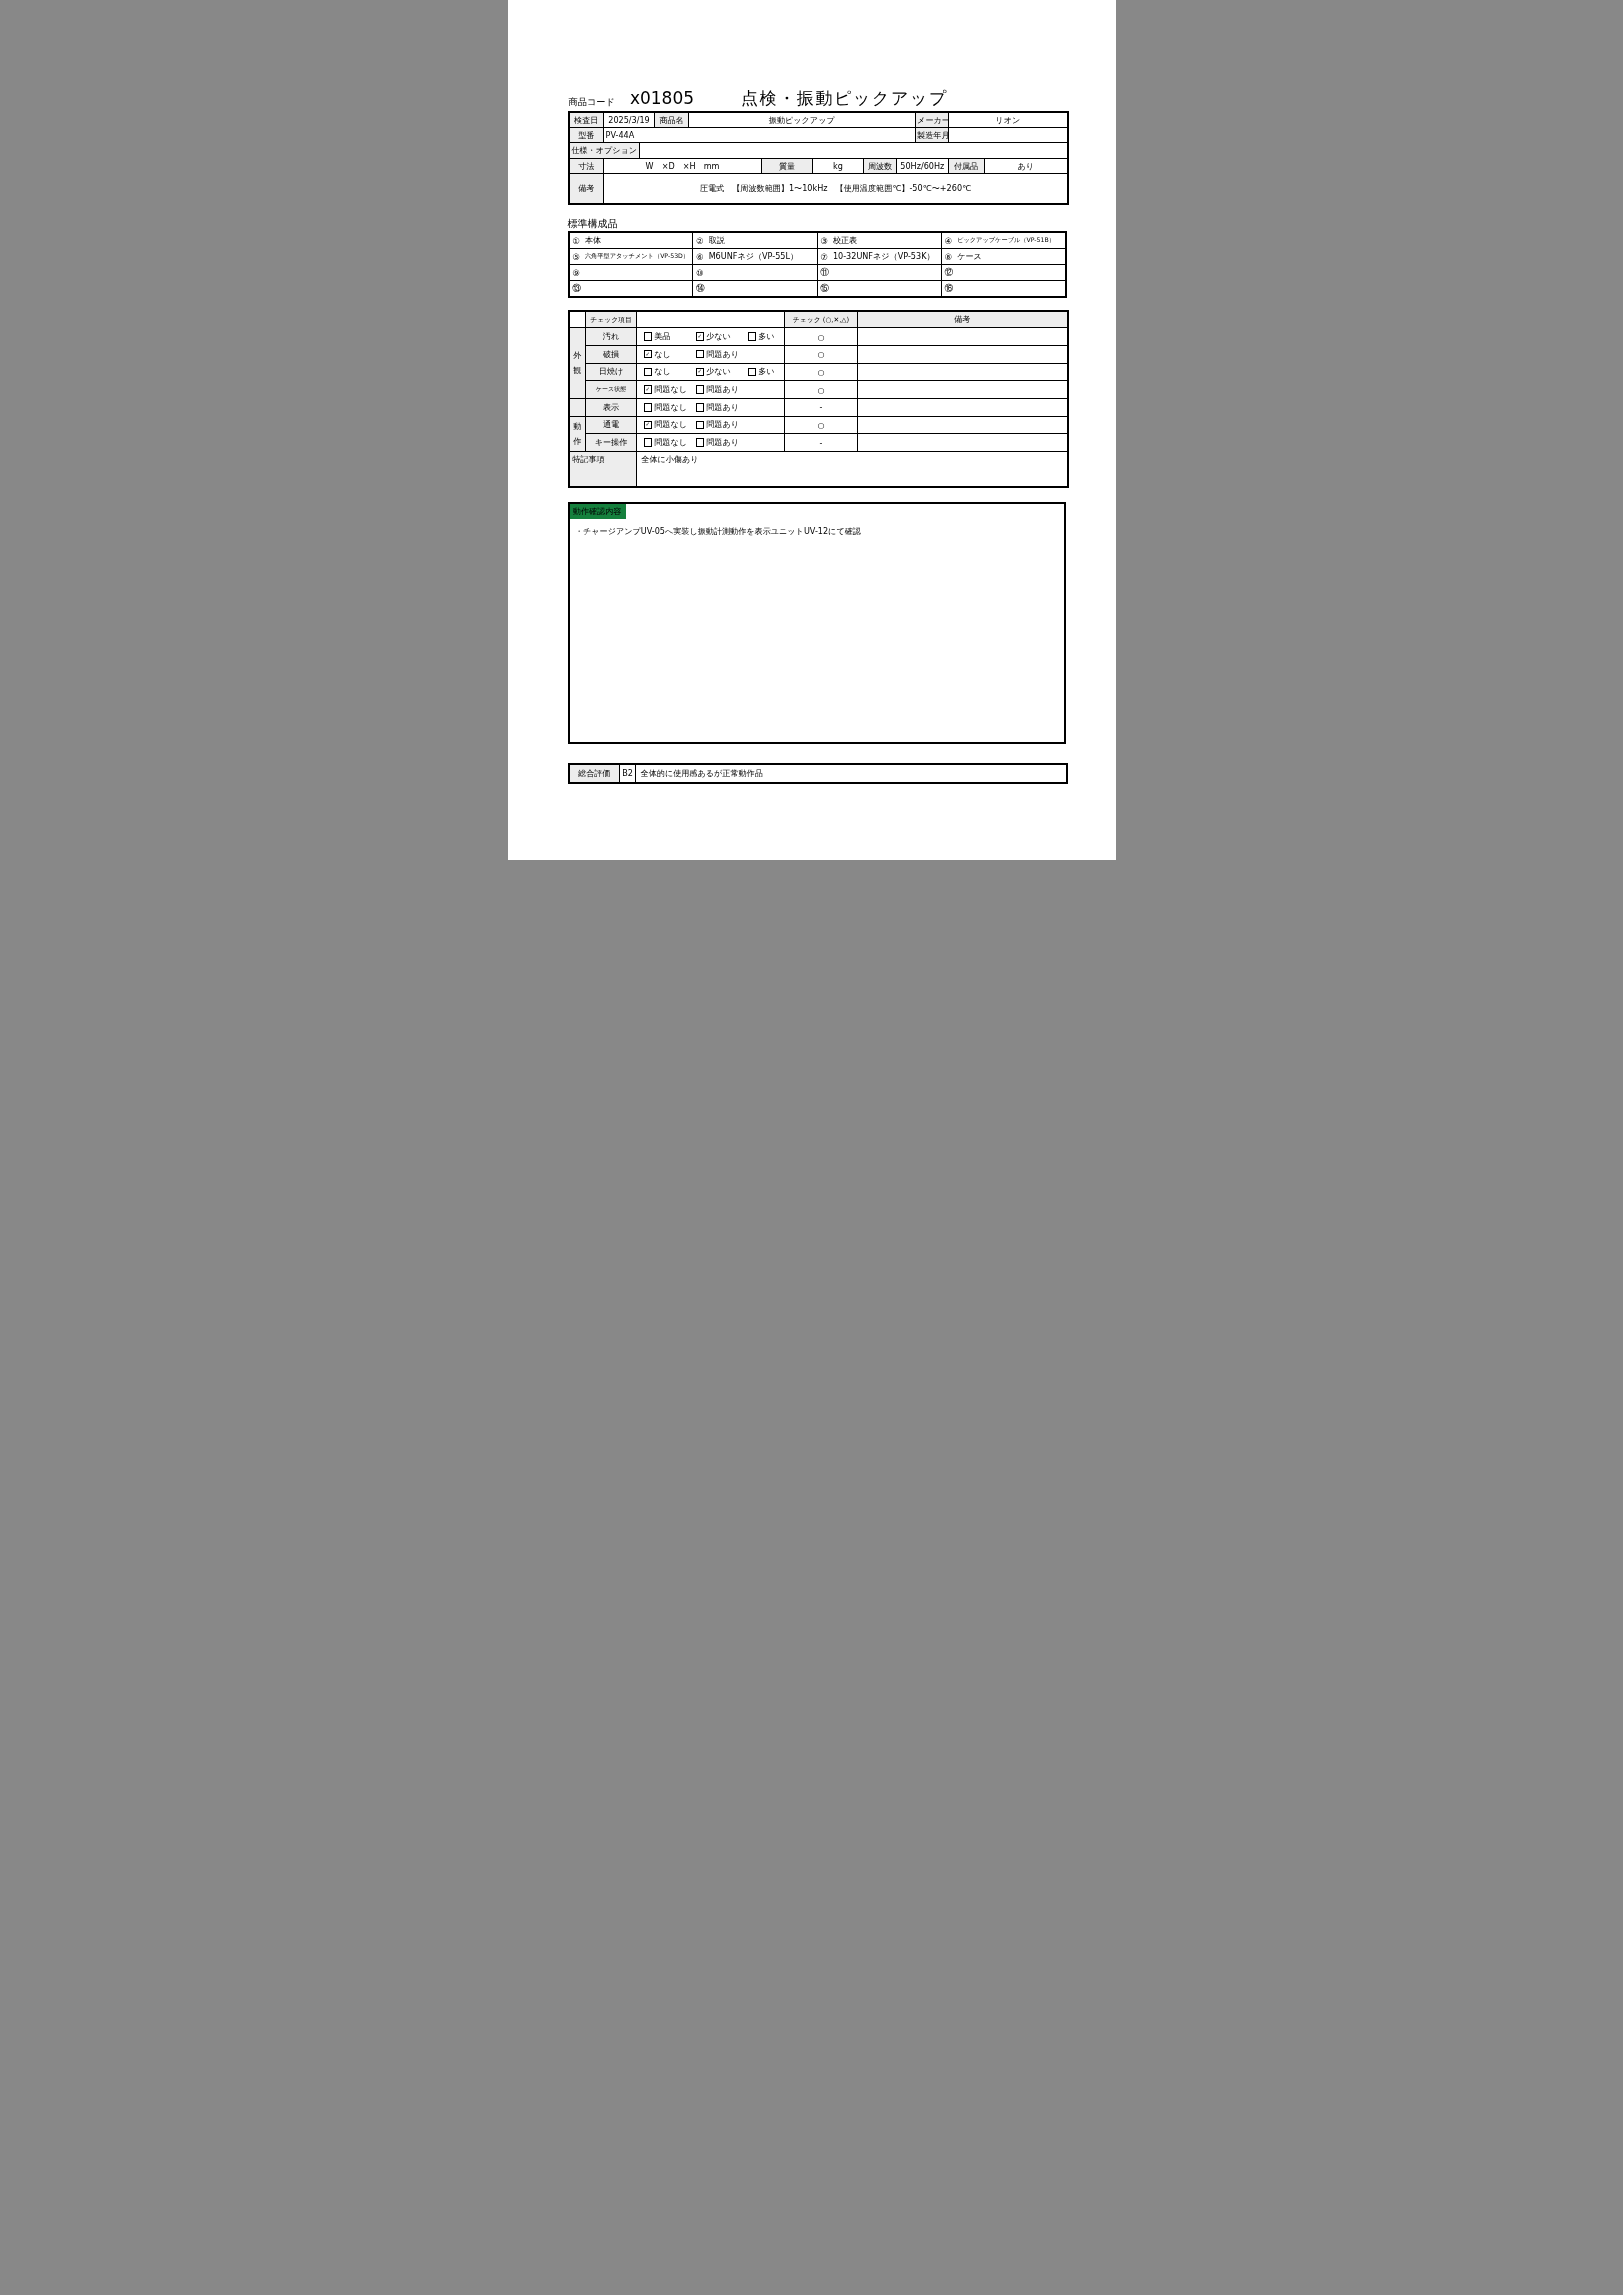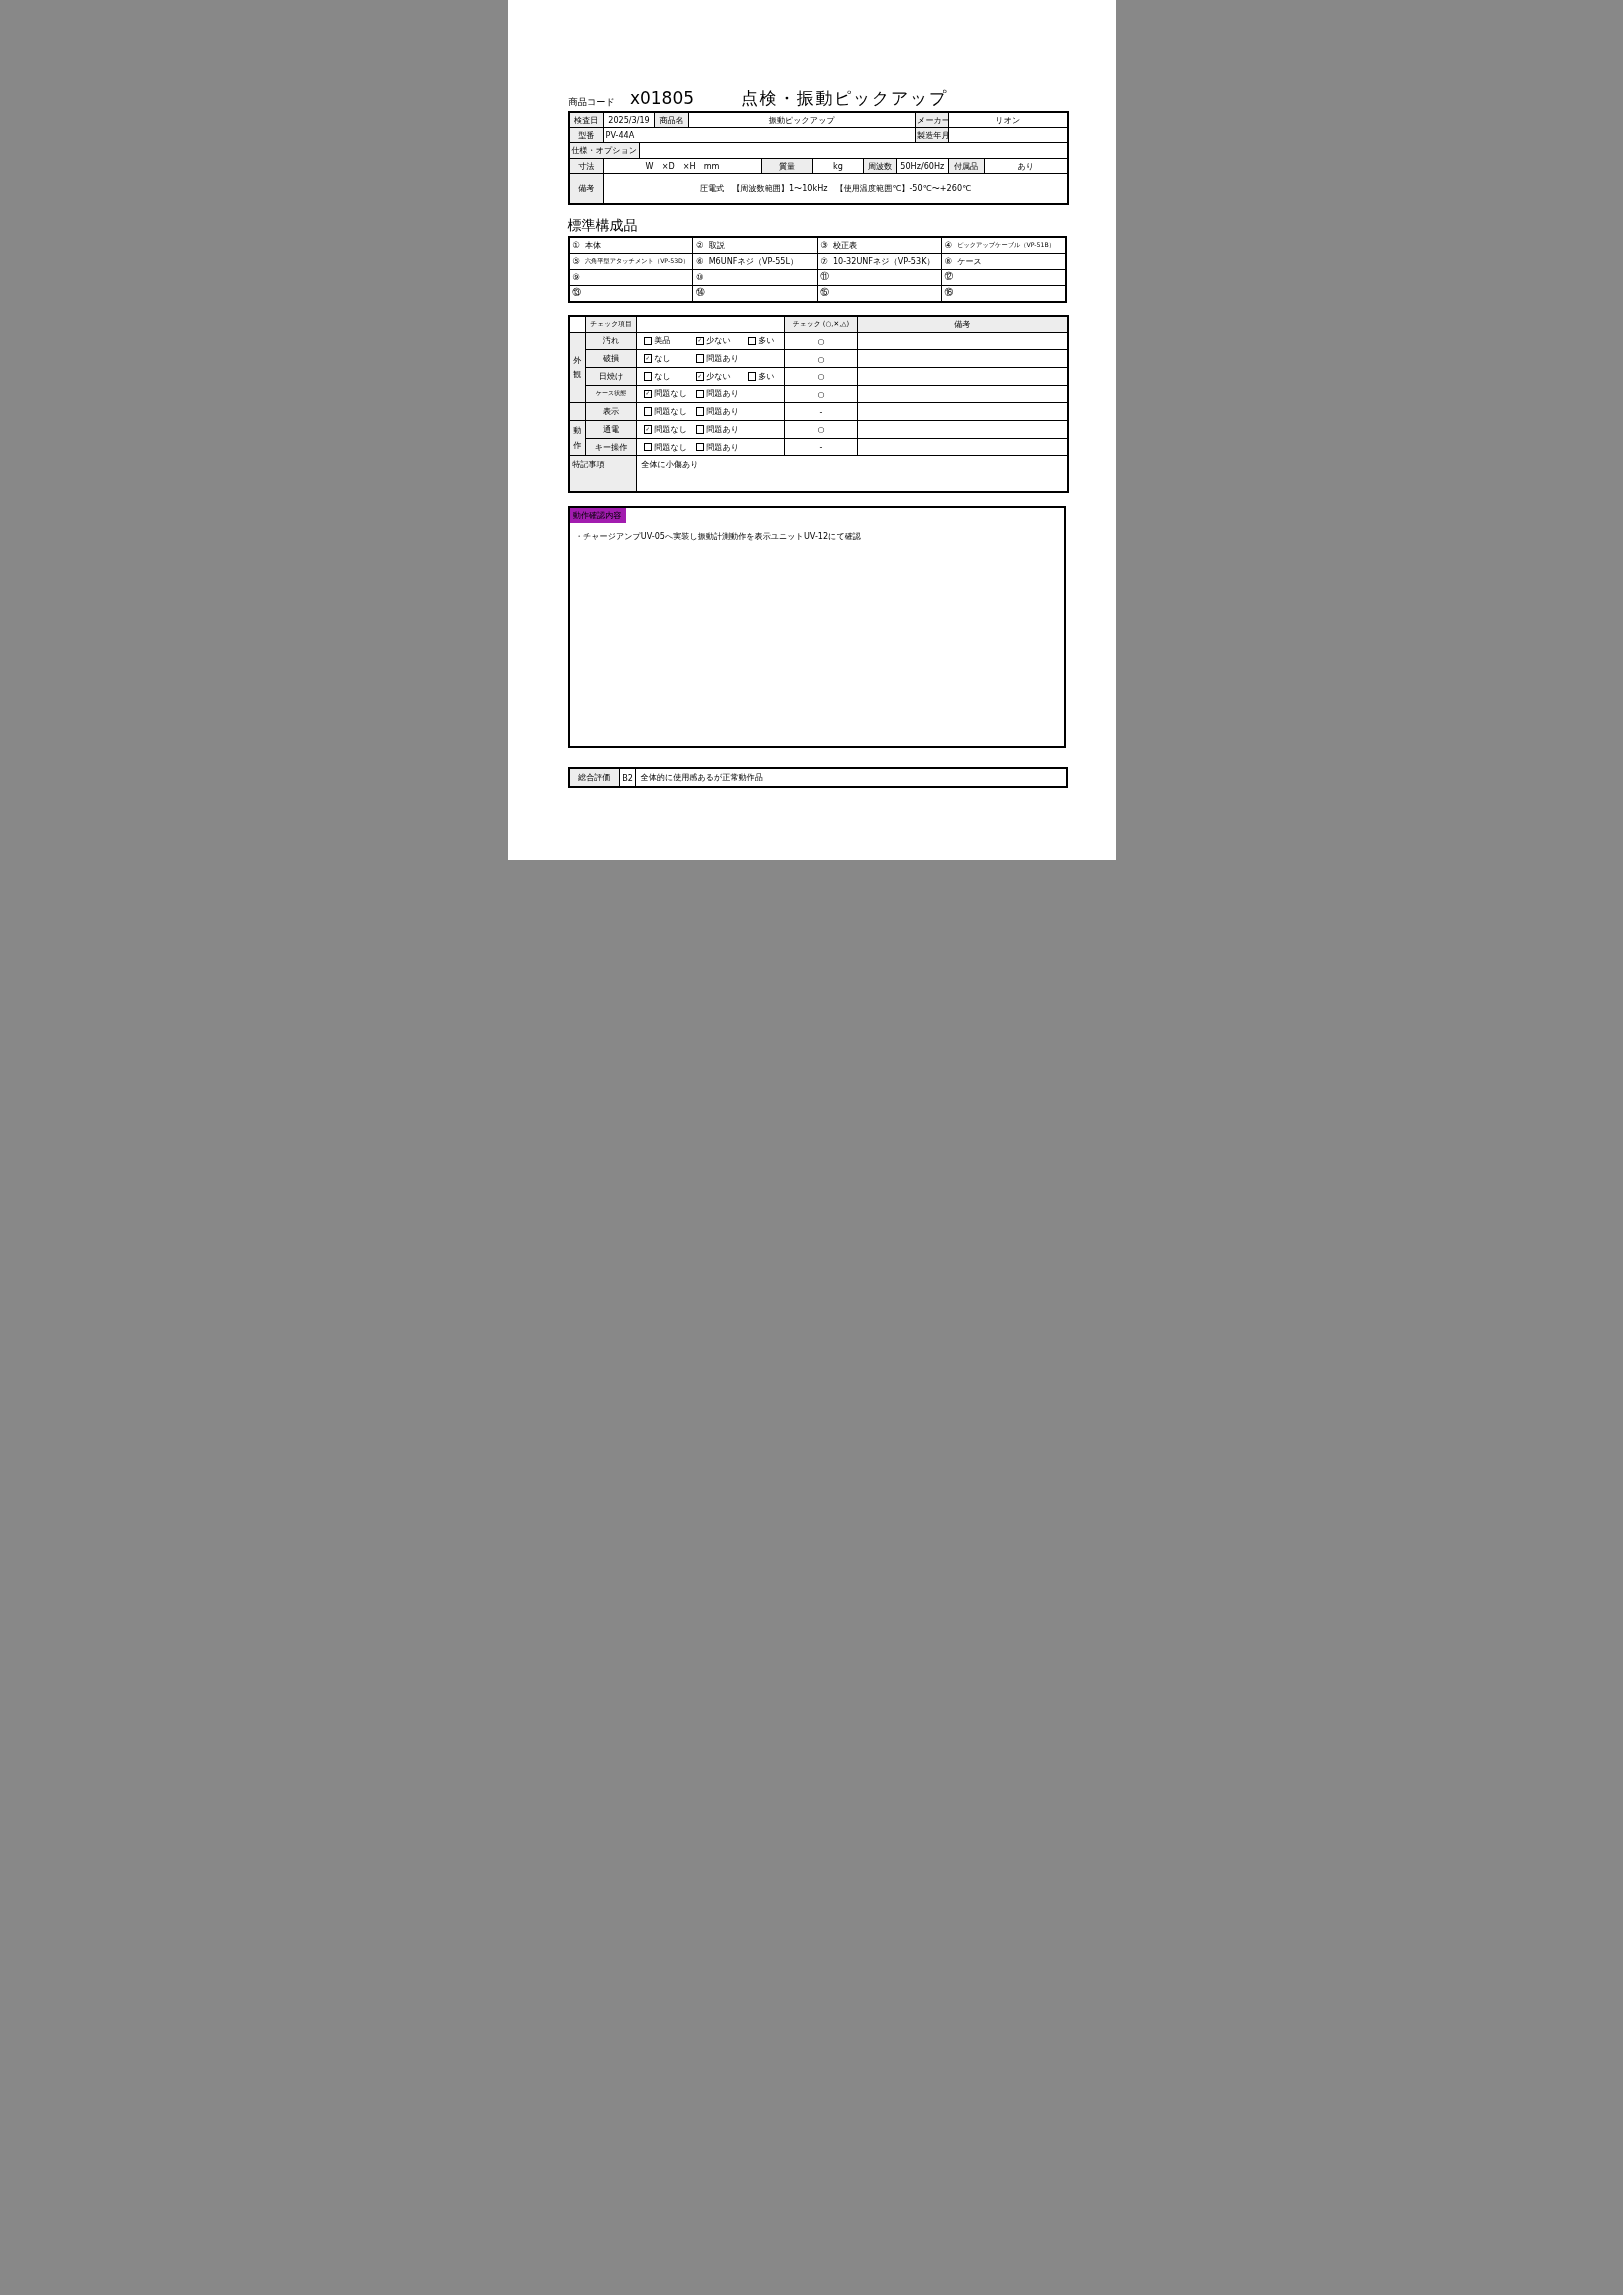--- a/index.html
+++ b/index.html
@@ -25,21 +25,21 @@
   table.info tr.r1 td { height:14.7px; }
   table.info tr.r2 td { height:14px; }
   table.info tr.r3 td { height:15px; }
   table.info tr.r4 td { height:14px; }
   table.info tr.r5 td { height:29px; }
   td.ctr { text-align:center; }
   td.lft { text-align:left; padding-left:3.8px; }
   .small-lab { font-size:6px; }
 
   
-  .section-title { margin:12.5px 0 2.2px 60px; font-size:14px; line-height:1.1; }
+  .section-title { margin:12.5px 0 2.2px 60px; font-size:10px; line-height:1.1; }
   table.comp { width:499px; margin-left:60px; border:2.2px solid #000; }
   table.comp td { border-left:1.1px solid #000; border-top:1.4px solid #000; height:15px; font-size:8.1px; padding:0 2.7px; }
   .comp-cell { display:flex; align-items:center; gap:4.9px; }
   .cnum { font-size:8.7px; }
   .ctext.small { font-size:6.2px; }
 
   
   table.chk { width:499px; margin-left:60px; margin-top:12px; border:2.2px solid #000; }
   table.chk td { border-left:1.1px solid #000; border-top:1.1px solid #000; font-size:8.1px; }
   table.chk tr.hdr td { height:13px; }
@@ -56,21 +56,21 @@
   .opt { display:flex; align-items:center; min-width:52px; }
   .cb { width:6.5px; height:6.5px; border:0.8px solid #000; display:inline-flex; align-items:center; justify-content:center;
         margin-right:2.2px; font-size:5.4px; line-height:1; flex:none; }
   td.chkval { text-align:center; font-size:9.2px; }
   td.notes-lab { background:#ededed; vertical-align:top; text-align:left; padding:2.2px 2.7px; font-size:8.1px; }
   td.notes-val { vertical-align:top; text-align:left; padding:2.2px 4.3px; font-size:8.1px; }
   tr.notes td { height:30px; }
 
   
   .opbox { width:494px; margin-left:60px; margin-top:13.6px; border:2.2px solid #000; height:238px; }
-  .oplabel { display:inline-block; background:#a21caf; font-size:8.1px; padding:1.6px 4.9px 2.2px 3.3px; }
+  .oplabel { display:inline-block; background:#15803d; font-size:8.1px; padding:1.6px 4.9px 2.2px 3.3px; }
   .opline { font-size:8.1px; margin:7.6px 0 0 5.4px; }
 
   
   table.overall { width:499px; margin-left:60px; margin-top:19px; border:2.2px solid #000; }
   table.overall td { border-left:1.1px solid #000; height:15px; font-size:8.1px; }
   td.grade { text-align:center; }
   td.comment { text-align:left; padding-left:4.3px; }
 </style>
 </head>
 <body>

